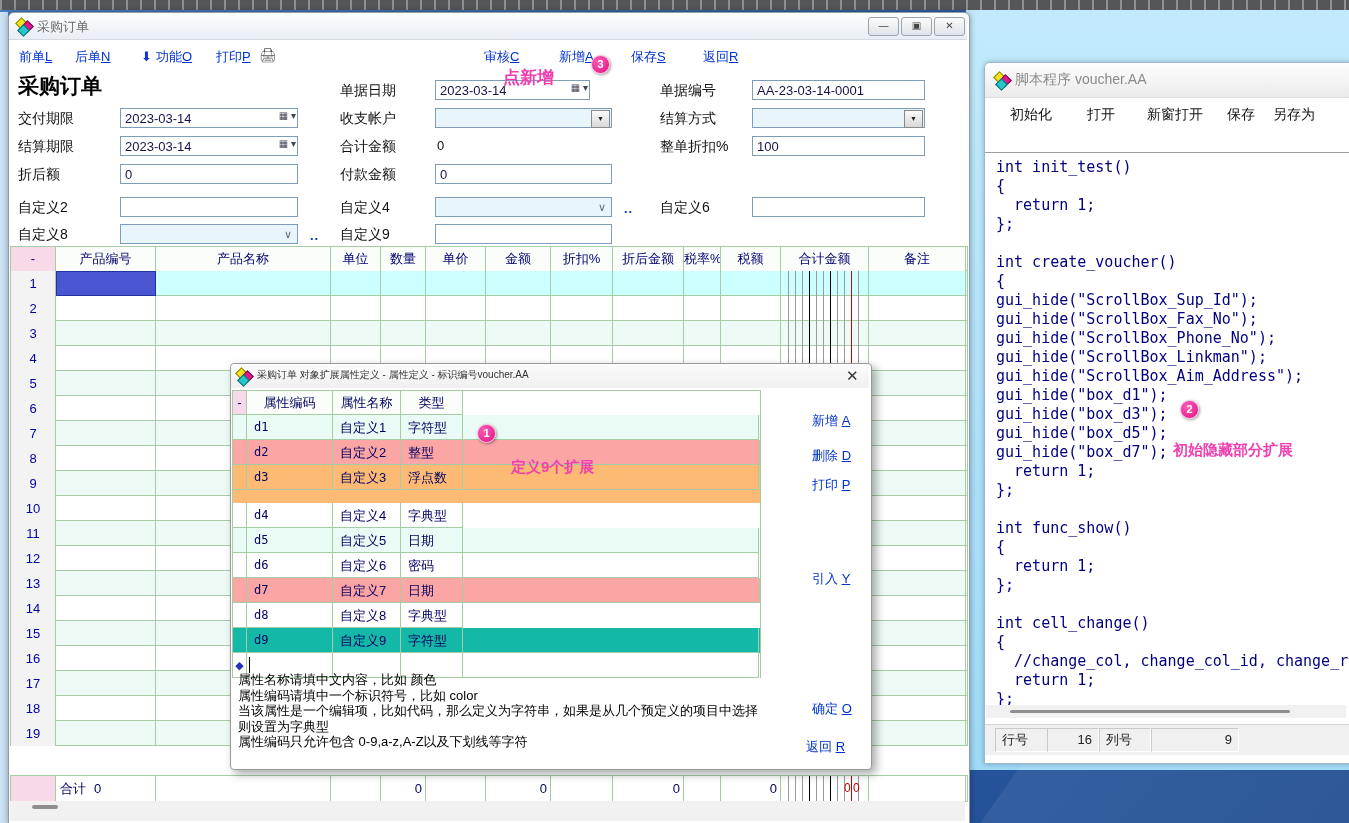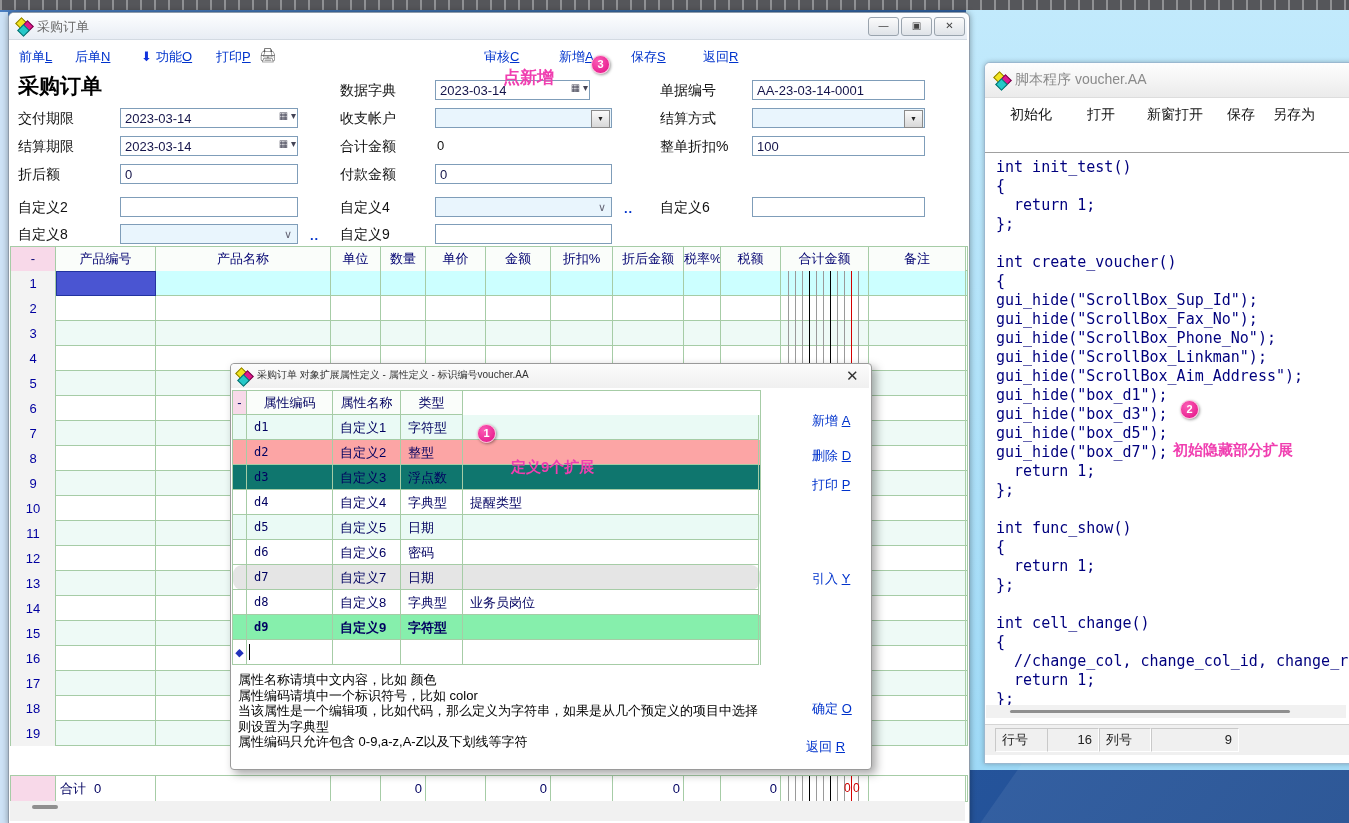--- a/index.html
+++ b/index.html
@@ -116,21 +116,21 @@
       <div class="abs mn" style="left: 216px; top: 48px;">打印<u>P</u></div>
       <div class="abs mn" style="left: 484px; top: 48px;">审核<u>C</u></div>
       <div class="abs mn" style="left: 559px; top: 48px;">新增<u>A</u></div>
       <div class="abs mn" style="left: 631px; top: 48px;">保存<u>S</u></div>
       <div class="abs mn" style="left: 703px; top: 48px;">返回<u>R</u></div>
     </div>
   <span class="abs" style="left:141px;top:49px;color:#1133dd;font-size:13px;">⬇</span>
   <span class="abs" style="left:259px;top:47px;font-size:14px;color:#555;">🖨</span>
   <span class="abs heading" style="left:18px;top:72px;">采购订单</span>
   <div id="form-area">
-      <div class="abs lbl" style="left: 340px; top: 82px;">数据字典</div>
+      <div class="abs lbl" style="left: 340px; top: 82px;">单据日期</div>
       <div class="abs inp" style="left: 435px; top: 80px; width: 155px;">
         <div>2023-03-14</div>
         <div class="datebtn">▦ ▾</div>
       </div>
       <div class="abs lbl" style="left: 660px; top: 82px;">单据编号</div>
       <div class="abs inp" style="left: 752px; top: 80px; width: 173px;">
         <div>AA-23-03-14-0001</div>
       </div>
       <div class="abs lbl" style="left: 18px; top: 110px;">交付期限</div>
       <div class="abs inp" style="left: 120px; top: 108px; width: 178px;">
@@ -538,63 +538,61 @@
         <div class="dc" style="width: 62px; height: 25px; line-height: 25px;">字符型</div>
         <div class="dc" style="width: 296px; height: 25px; line-height: 25px;"></div>
       </div>
       <div class="drow" style="height: 25px; background: #fca5a5;">
         <div class="dc" style="width: 14px; height: 25px; padding: 0px;"></div>
         <div class="dc" style="width: 86px; height: 25px; line-height: 25px; font-family: &quot;DejaVu Sans Mono&quot;, monospace; font-size: 12px;">d2</div>
         <div class="dc" style="width: 68px; height: 25px; line-height: 25px;">自定义2</div>
         <div class="dc" style="width: 62px; height: 25px; line-height: 25px;">整型</div>
         <div class="dc" style="width: 296px; height: 25px; line-height: 25px;"></div>
       </div>
-      <div class="drow" style="height: 25px; background: #0f766e;">
+      <div class="drow" style="height: 38px; background: #fdba74;">
         <div class="dc" style="width: 14px; height: 25px; padding: 0px;"></div>
         <div class="dc" style="width: 86px; height: 25px; line-height: 25px; font-family: &quot;DejaVu Sans Mono&quot;, monospace; font-size: 12px;">d3</div>
         <div class="dc" style="width: 68px; height: 25px; line-height: 25px;">自定义3</div>
         <div class="dc" style="width: 62px; height: 25px; line-height: 25px;">浮点数</div>
         <div class="dc" style="width: 296px; height: 25px; line-height: 25px;"></div>
       </div>
       <div class="drow" style="height: 25px; background: rgb(255, 255, 255);">
         <div class="dc" style="width: 14px; height: 25px; padding: 0px;"></div>
         <div class="dc" style="width: 86px; height: 25px; line-height: 25px; font-family: &quot;DejaVu Sans Mono&quot;, monospace; font-size: 12px;">d4</div>
         <div class="dc" style="width: 68px; height: 25px; line-height: 25px;">自定义4</div>
         <div class="dc" style="width: 62px; height: 25px; line-height: 25px;">字典型</div>
-        <div class="dc" style="width: 296px; height: 25px; line-height: 25px;">提醒类型</div>
       </div>
       <div class="drow" style="height: 25px; background: rgb(234, 250, 245);">
         <div class="dc" style="width: 14px; height: 25px; padding: 0px;"></div>
         <div class="dc" style="width: 86px; height: 25px; line-height: 25px; font-family: &quot;DejaVu Sans Mono&quot;, monospace; font-size: 12px;">d5</div>
         <div class="dc" style="width: 68px; height: 25px; line-height: 25px;">自定义5</div>
         <div class="dc" style="width: 62px; height: 25px; line-height: 25px;">日期</div>
         <div class="dc" style="width: 296px; height: 25px; line-height: 25px;"></div>
       </div>
       <div class="drow" style="height: 25px; background: rgb(255, 255, 255);">
         <div class="dc" style="width: 14px; height: 25px; padding: 0px;"></div>
         <div class="dc" style="width: 86px; height: 25px; line-height: 25px; font-family: &quot;DejaVu Sans Mono&quot;, monospace; font-size: 12px;">d6</div>
         <div class="dc" style="width: 68px; height: 25px; line-height: 25px;">自定义6</div>
         <div class="dc" style="width: 62px; height: 25px; line-height: 25px;">密码</div>
         <div class="dc" style="width: 296px; height: 25px; line-height: 25px;"></div>
       </div>
-      <div class="drow" style="height: 25px; background: #e5e5e5; border-radius: 9px;">
+      <div class="drow" style="height: 25px; background: #fca5a5;">
         <div class="dc" style="width: 14px; height: 25px; padding: 0px;"></div>
         <div class="dc" style="width: 86px; height: 25px; line-height: 25px; font-family: &quot;DejaVu Sans Mono&quot;, monospace; font-size: 12px;">d7</div>
         <div class="dc" style="width: 68px; height: 25px; line-height: 25px;">自定义7</div>
         <div class="dc" style="width: 62px; height: 25px; line-height: 25px;">日期</div>
         <div class="dc" style="width: 296px; height: 25px; line-height: 25px;"></div>
       </div>
       <div class="drow" style="height: 25px; background: rgb(255, 255, 255);">
         <div class="dc" style="width: 14px; height: 25px; padding: 0px;"></div>
         <div class="dc" style="width: 86px; height: 25px; line-height: 25px; font-family: &quot;DejaVu Sans Mono&quot;, monospace; font-size: 12px;">d8</div>
         <div class="dc" style="width: 68px; height: 25px; line-height: 25px;">自定义8</div>
         <div class="dc" style="width: 62px; height: 25px; line-height: 25px;">字典型</div>
-        <div class="dc" style="width: 296px; height: 25px; line-height: 25px;">业务员岗位</div>
-      </div>
-      <div class="drow" style="height: 25px; background: #86efac; font-weight: bold;">
+      </div>
+      <div class="drow" style="height: 25px; background: #14b8a6;">
         <div class="dc" style="width: 14px; height: 25px; padding: 0px;"></div>
         <div class="dc" style="width: 86px; height: 25px; line-height: 25px; font-family: &quot;DejaVu Sans Mono&quot;, monospace; font-size: 12px;">d9</div>
         <div class="dc" style="width: 68px; height: 25px; line-height: 25px;">自定义9</div>
         <div class="dc" style="width: 62px; height: 25px; line-height: 25px;">字符型</div>
         <div class="dc" style="width: 296px; height: 25px; line-height: 25px;"></div>
       </div>
       <div class="drow" style="height: 25px; background: rgb(255, 255, 255);">
         <div class="dc" style="width: 14px; height: 25px; padding: 0px; text-align: center; line-height: 25px; color: rgb(34, 51, 187); font-size: 11px;">◆</div>
         <div class="dc" style="width: 86px; height: 25px; position: relative;">
           <div class="abs" style="left: 2px; top: 4px; width: 1px; height: 16px; background: rgb(0, 0, 0);"></div>

